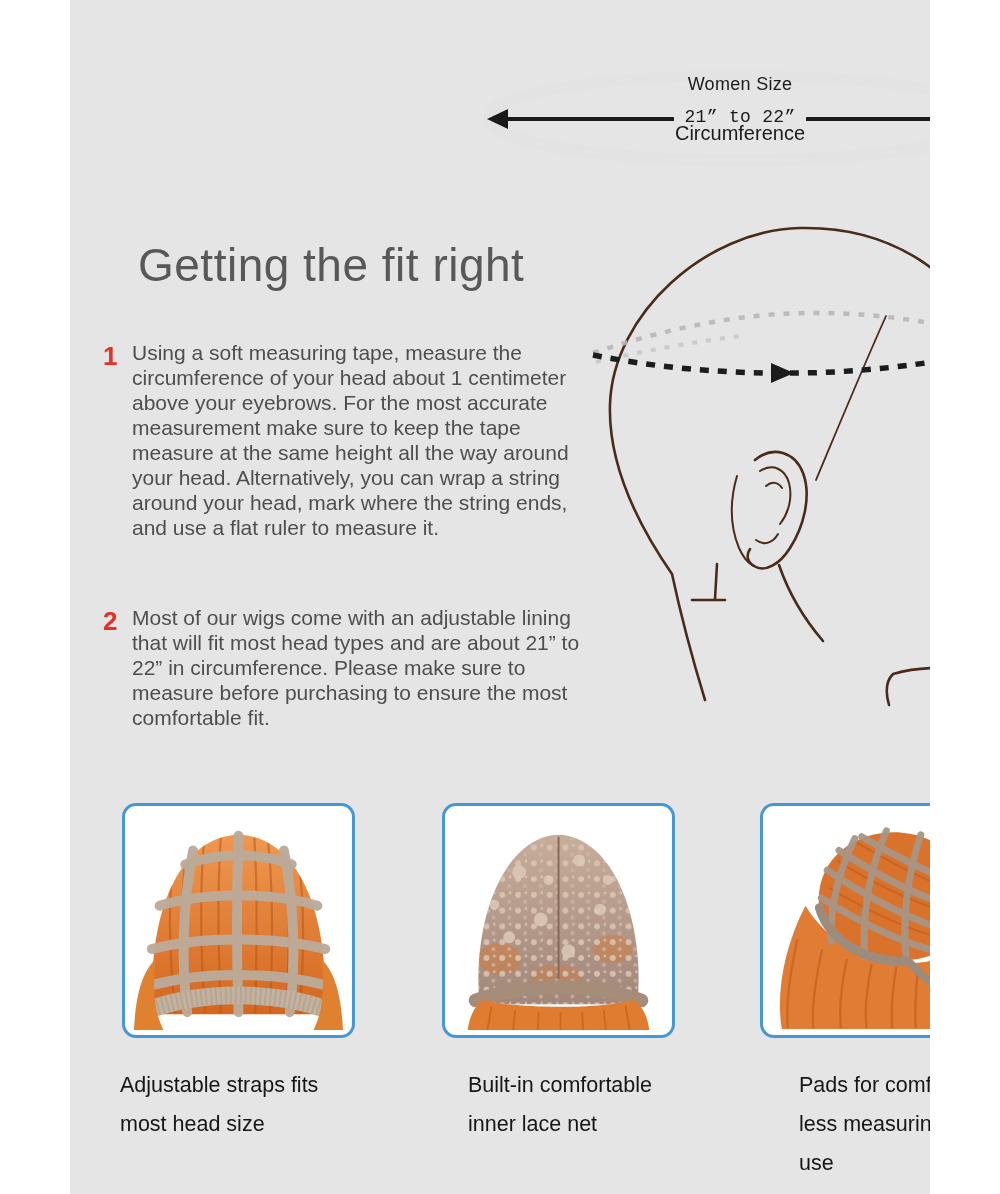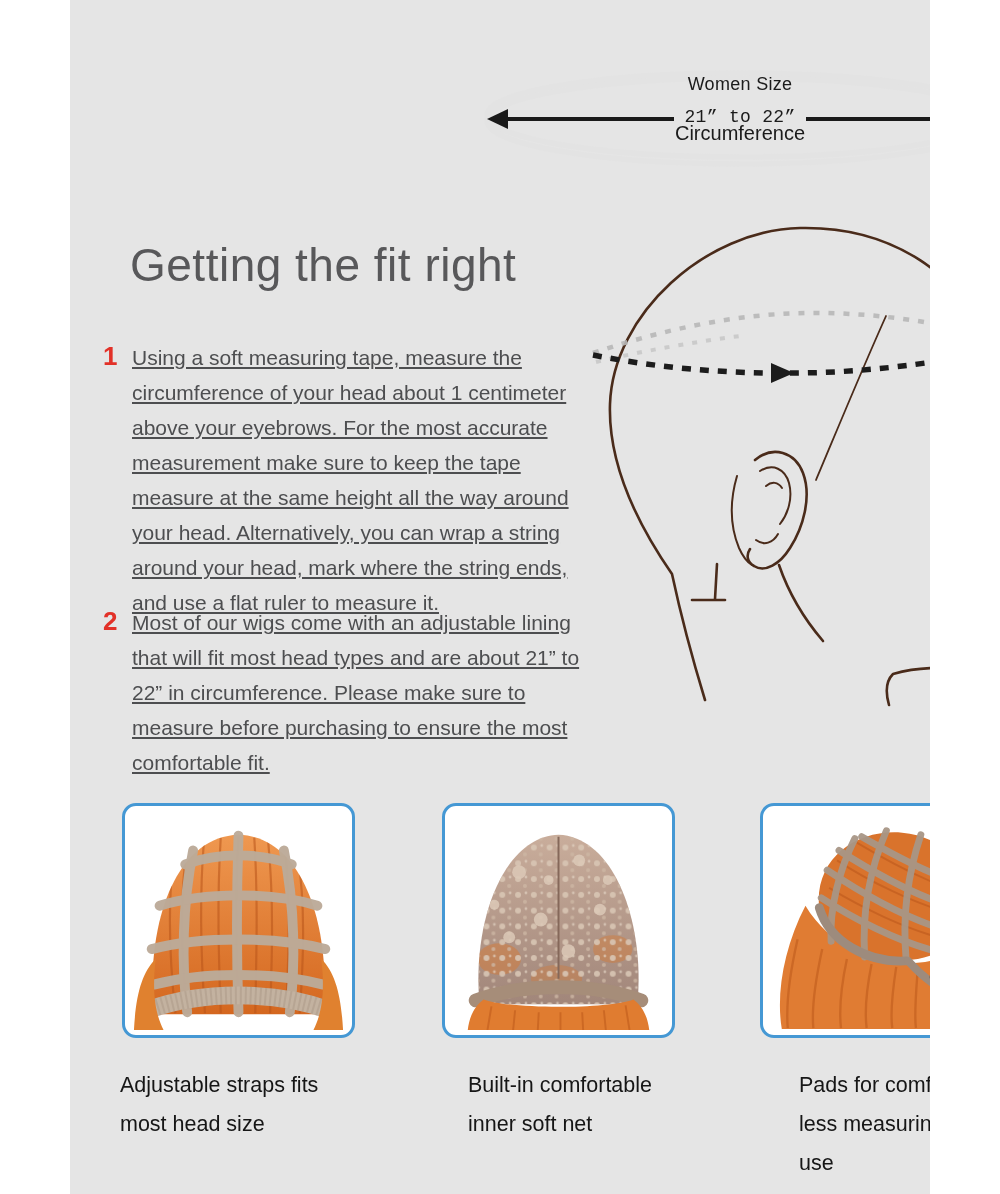--- a/index.html
+++ b/index.html
@@ -13,31 +13,31 @@
   
   .size-diagram { position:absolute; left:408px; top:58px; width:524px; height:118px; }
   .size-diagram svg { position:absolute; left:0; top:0; }
   .sd-text { position:absolute; left:0; width:524px; text-align:center; color:#1b1b1b; }
   .sd-line1 { top:16px;  font-size:18px; font-weight:500; letter-spacing:0.3px; }
   .sd-line2 { top:49px;  font-size:18px; font-weight:500; letter-spacing:0.3px;font-family:Liberation Mono, monospace; }
   .sd-line3 { top:64px;  font-size:20px; font-weight:400; }
 
   
   .page-title {
-    position:absolute; left:60px; top:238px;
+    position:absolute; left:68px; top:238px;
     font-size:46px; font-weight:400; color:#58585a; letter-spacing:0.5px;
   }
   .step { position:absolute; display:flex; }
   .step-1 { left:33px; top:340px; width:478px; }
   .step-2 { left:33px; top:605px; width:478px; }
   .step-num {
     width:29px; flex:0 0 29px; color:#e23128; font-weight:bold;
     font-size:26px; line-height:30px; padding-top:1px;
   }
-  .step-text { font-size:21px; line-height:35px; color:#4d4e50; width:449px;text-decoration:underline; }
+  .step-text { font-size:21px; line-height:25px; color:#4d4e50; width:449px; }
 
   
   .head-illustration { position:absolute; left:518px; top:222px; }
 
   
   .photo-card {
     position:absolute; top:803px; width:233px; height:235px;
     border:3px solid #4598d4; border-radius:14px; background:#fff; padding:5px;
   }
   .photo-card svg { width:100%; height:100%; display:block; }
@@ -244,20 +244,20 @@
       <rect x="164" y="164" width="18" height="10" rx="2" fill="#857364" transform="rotate(28 173 169)"></rect>
     </svg>
   </div>
 
   <div class="caption caption-1">
     <div>Adjustable straps fits</div>
     <div>most head size</div>
   </div>
   <div class="caption caption-2">
     <div>Built-in comfortable</div>
-    <div>inner soft net</div>
+    <div>inner lace net</div>
   </div>
   <div class="caption caption-3">
     <div>Pads for comfort and</div>
     <div>less measuring during use</div>
   </div>
 
 </div>
 
 </body></html>

